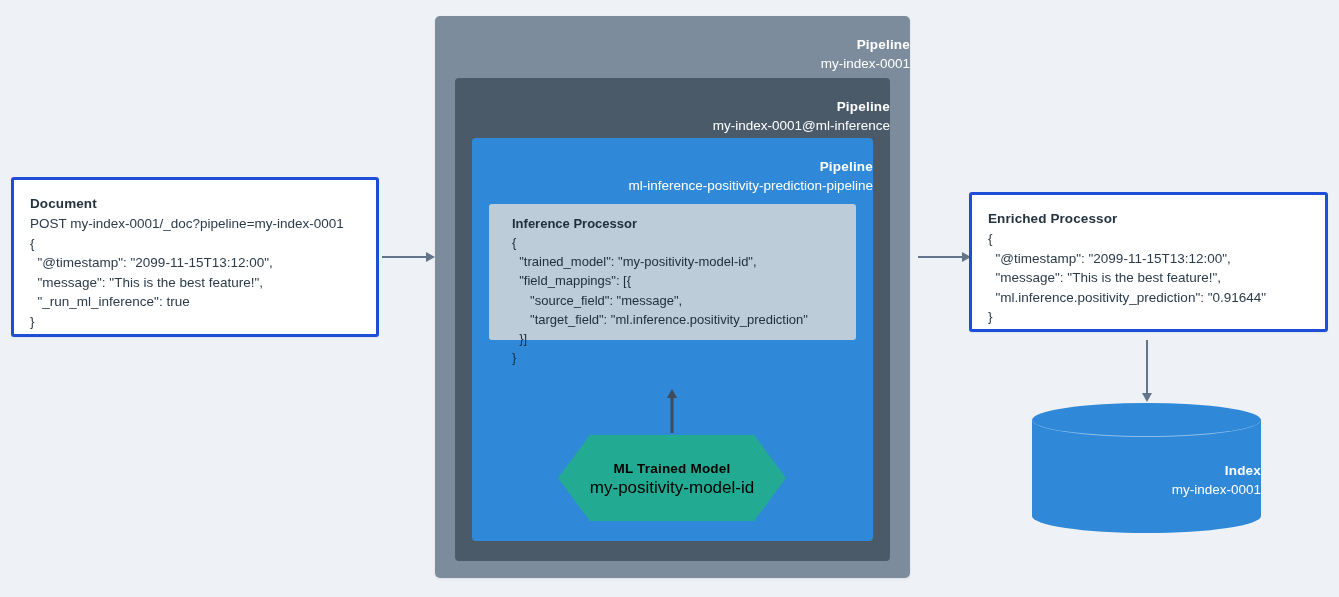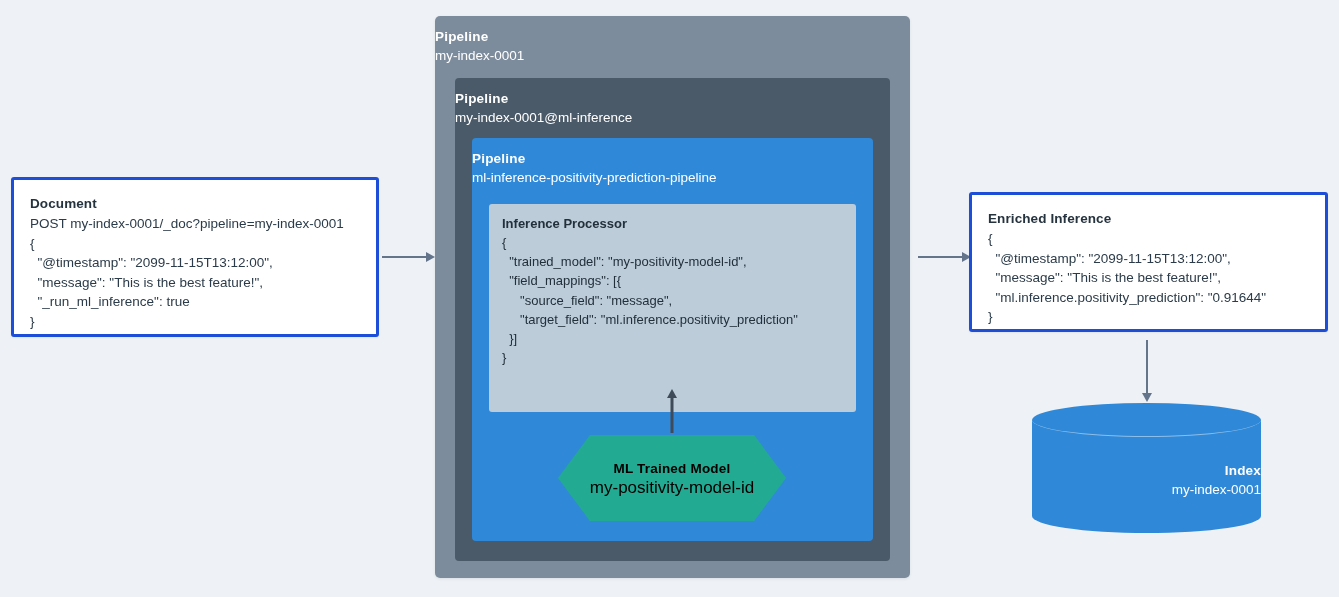--- a/index.html
+++ b/index.html
@@ -74,47 +74,47 @@
     left: 17px;
     top: 60px;
     width: 401px;
     height: 403px;
     background: #2f89d8;
     border-radius: 4px;
     box-sizing: border-box;
     overflow: visible;
   }
   .pipe-head {
-    text-align: left;
+    text-align: right;
     color: #ffffff;
-    padding-top: 11px;
+    padding-top: 19px;
   }
   .pipe-head .ph-title {
     font-weight: bold;
     font-size: 13.5px;
     line-height: 19px;
     letter-spacing: .2px;
   }
   .pipe-head .ph-sub {
     font-size: 13.5px;
     line-height: 20px;
     font-weight: normal;
   }
 
   
   .proc-box {
     position: absolute;
     left: 17px;
     top: 66px;
     width: 367px;
-    height: 208px;
+    height: 136px;
     background: #bdccd9;
     border-radius: 3px;
     box-sizing: border-box;
-    padding: 10px 13px;
+    padding: 10px 23px;
   }
   .proc-title {
     font-weight: bold;
     font-size: 13px;
     line-height: 19px;
     color: #22303c;
   }
   .proc-line {
     font-size: 13px;
     line-height: 19.2px;
@@ -328,21 +328,21 @@
       </div>
     </div>
   </div>
 
   <div class="arrow-h" style="left:918px; top:248px; width:53px; height:18px;">
     <div class="arrow-line-h" style="width:46px;"></div>
     <div class="arrow-head-h"></div>
   </div>
 
   <div class="doc-card" style="left:969px; top:192px; width:359px; height:140px;">
-    <div class="doc-title">Enriched Inference</div>
+    <div class="doc-title">Enriched Processor</div>
     <div class="doc-line">{</div>
     <div class="doc-line">  "@timestamp": "2099-11-15T13:12:00",</div>
     <div class="doc-line">  "message": "This is the best feature!",</div>
     <div class="doc-line">  "ml.inference.positivity_prediction": "0.91644"</div>
     <div class="doc-line">}</div>
   </div>
 
   <div class="arrow-v" style="left:1136px; top:340px; width:22px; height:62px;">
     <div class="arrow-line-v" style="height:55px;"></div>
     <div class="arrow-head-down"></div>

